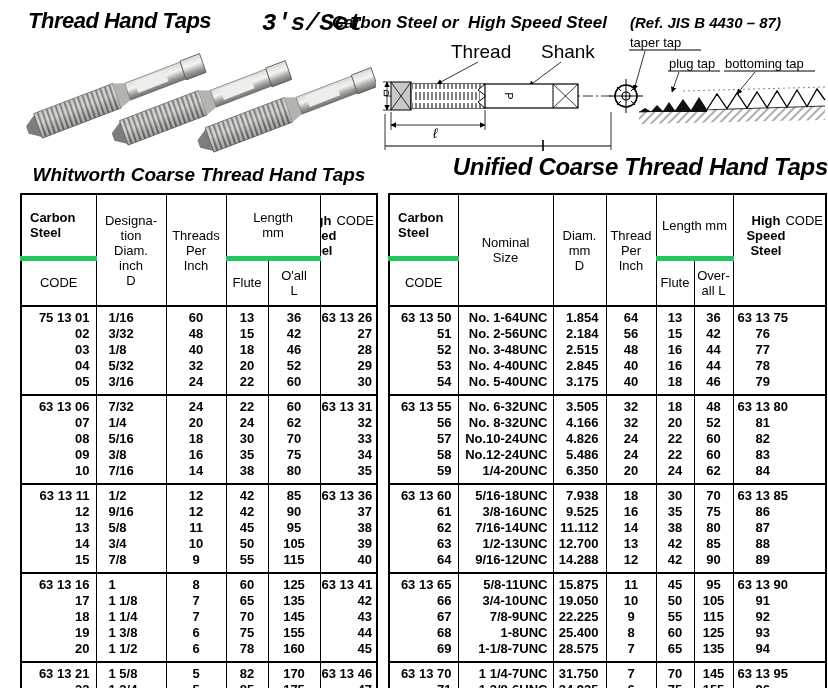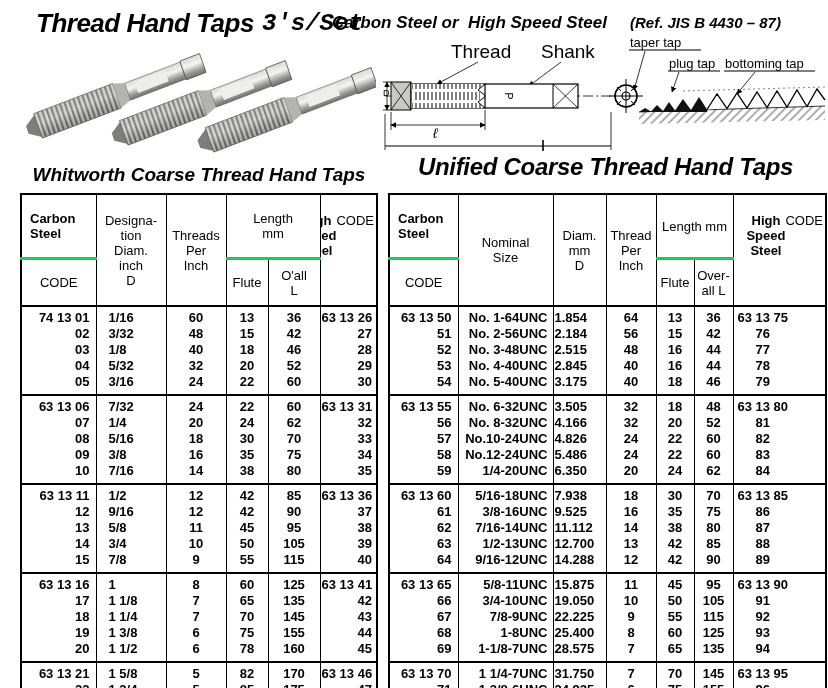--- a/index.html
+++ b/index.html
@@ -1,52 +1,52 @@
 <!DOCTYPE html>
 <html><head>
 <meta charset="utf-8">
 <style>
   html,body{margin:0;padding:0;}
   body{width:828px;height:688px;position:relative;background:#fff;color:#000;
        font-family:"Liberation Sans",sans-serif;overflow:hidden;}
   
   .hdr span{position:absolute;font-style:italic;font-weight:bold;white-space:pre;}
-  #h-title{left:36px;top:8px;font-size:26px;letter-spacing:-0.5px;}
+  #h-title{left:28px;top:8px;font-size:22px;letter-spacing:-0.5px;}
   #h-set{left:262px;top:10px;font-size:24px;font-family:Liberation Mono, monospace;}
   #h-mat{left:332px;top:13px;font-size:17px;}
   #h-ref{left:630px;top:14px;font-size:15px;}
   
   .ttl{position:absolute;font-style:italic;font-weight:bold;text-align:center;white-space:nowrap;}
   #ttl-left{left:20px;width:358px;top:164px;font-size:19px;}
-  #ttl-right{left:383px;width:445px;top:153px;font-size:24px;letter-spacing:-0.3px;}
+  #ttl-right{left:383px;width:445px;top:153px;font-size:24px;letter-spacing:-0.3px;text-align:right;}
   
   table{position:absolute;top:193px;border-collapse:collapse;table-layout:fixed;
         border:2px solid #000;}
   #whitworth-table{left:20px;width:356px;}
   #unified-table{left:388px;width:437px;}
   th,td{border-left:1px solid #000;overflow:hidden;}
   th:first-child,td:first-child{border-left:none;}
   thead th{font-weight:normal;font-size:13px;line-height:15px;white-space:pre-line;
            text-align:center;vertical-align:middle;padding:2px 1px;}
   tr.hr1{height:50px;} tr.hr2{height:30px;}
   th.b{font-weight:bold;}
-  th.bb{border-bottom:3px solid #22c55e;}
+  th.bb{border-bottom:5px solid #22c55e;}
   th.carbon{text-align:left;padding-left:8px;}
   th.hss{padding:3px 2px;vertical-align:top;}
   .hss-in{display:flex;flex-direction:row;justify-content:flex-end;height:74px;}
   tbody{border-top:2px solid #000;}
   tbody td{font-weight:bold;font-size:13px;line-height:14px;height:14px;white-space:pre;}
   tbody tr:first-child td{padding-top:4px;}
   tbody tr:last-child td{padding-bottom:5px;}
   .c-code1{text-align:right;padding-right:6px;}
   .c-desig{text-align:left;padding-left:12px;margin-left:11px;}
   .c-mid{text-align:center;}
   .c-code2{text-align:right;padding-right:4px;}
   .c-nominal{text-align:right;padding-right:5px;}
-  .c-diam{text-align:left;padding-right:7px;}
+  .c-diam{text-align:right;padding-right:7px;}
   .c-code2r{text-align:center;padding-right:34px;}
   svg{position:absolute;}
   #photo{left:14px;top:38px;}
   #diagram{left:383px;top:34px;}
   svg text{font-family:"Liberation Sans",sans-serif;fill:#000;}
   .dline{stroke:#000;stroke-width:1;}
   .thin{stroke:#000;stroke-width:0.8;}
 </style>
 </head>
 <body>
@@ -200,21 +200,21 @@
     </tr>
     <tr class="hr2">
       <th>CODE</th>
       <th>Flute</th>
       <th>O'all
 L</th>
     </tr>
   </thead>
 <tbody>
       <tr>
-        <td class="c-code1">74 13 01</td>
+        <td class="c-code1">75 13 01</td>
         <td class="c-desig">1/16</td>
         <td class="c-mid">60</td>
         <td class="c-mid">13</td>
         <td class="c-mid">36</td>
         <td class="c-code2">63 13 26</td>
       </tr>
       <tr>
         <td class="c-code1">02</td>
         <td class="c-desig">3/32</td>
         <td class="c-mid">48</td>

